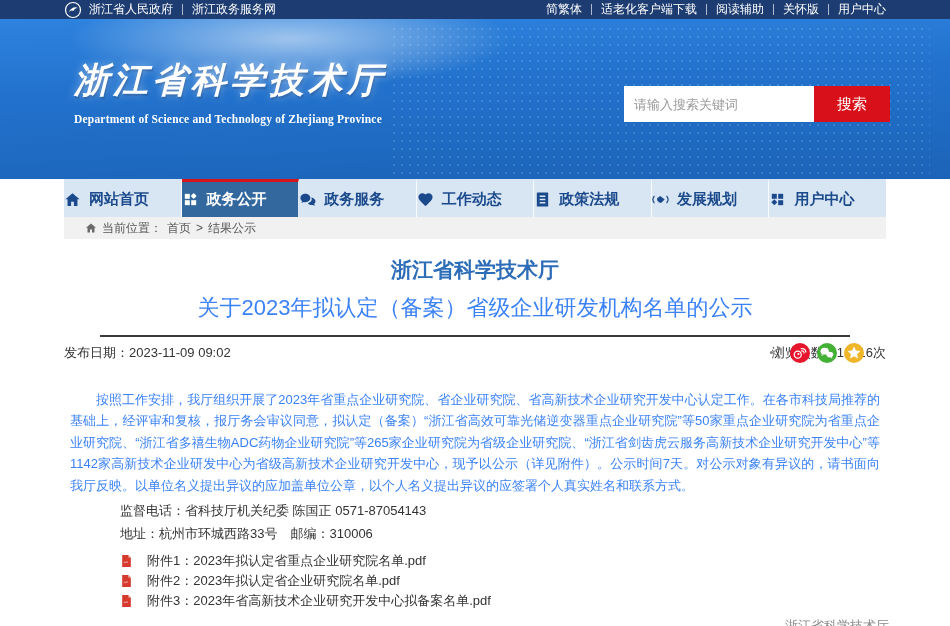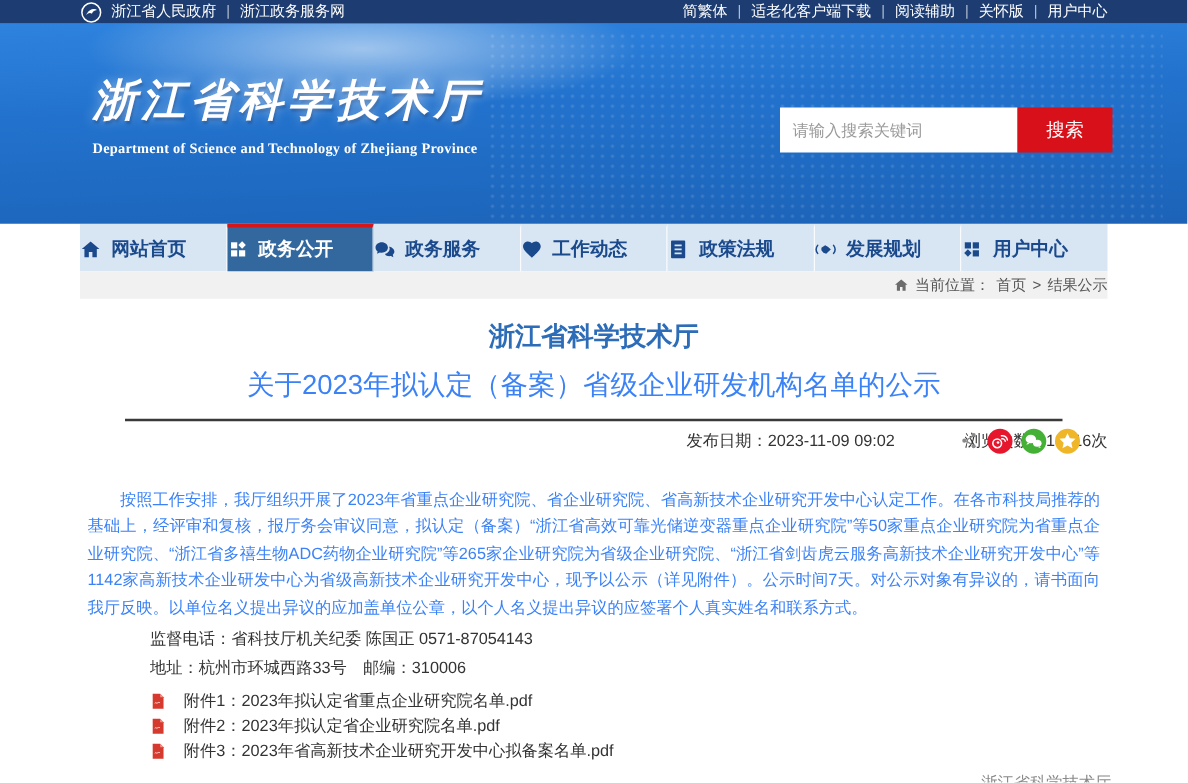--- a/index.html
+++ b/index.html
@@ -105,35 +105,35 @@
   .nav-item:last-child { border-right: none; }
   .nav-item.active { background: #33689e; color: #fff; border-top-color: #d61518; }
   .nav-icon { display: inline-flex; }
   .nav-icon svg { width: 17px; height: 17px; fill: currentColor; }
 
   
   .breadcrumb {
     margin: 0 64px; height: 22px;
     background: #f1f1f1;
     display: flex; align-items: center; gap: 5px;
-    padding-left: 9px;
-    font-size: 12px; color: #555; justify-content: flex-end;
+    padding-left: 21px;
+    font-size: 12px; color: #555;
   }
   .crumb-home-icon { display: inline-flex; }
   .crumb-home-icon svg { width: 12px; height: 12px; fill: #6b6b6b; }
 
   
   .content { margin: 0 64px; padding-top: 18px; }
   .article-org   { text-align: center; font-size: 21px; color: #2d6db8; font-weight: 600; line-height: 1.2; }
   .article-title { margin-top: 12px; text-align: center; font-size: 22px; color: #3b82f6; font-weight: 400; line-height: 1.3; }
   .title-divider { margin: 12px 36px 0; border-bottom: 2px solid #3a3a3a; }
 
   .meta-row {
     position: relative; height: 32px;
-    display: flex; align-items: center; justify-content: flex-end; gap: 56px;
+    display: flex; align-items: center; justify-content: space-between; 
     font-size: 13px; color: #333;
   }
   .share-group { position: absolute; right: 22px; top: 6px; display: flex; gap: 7px; align-items: center; }
   .share-plain svg { width: 15px; height: 15px; display: block; }
   .share-circle {
     width: 20px; height: 20px; border-radius: 50%;
     display: flex; align-items: center; justify-content: center;
     cursor: pointer;
   }
   .share-circle svg { width: 20px; height: 20px; display: block; }

